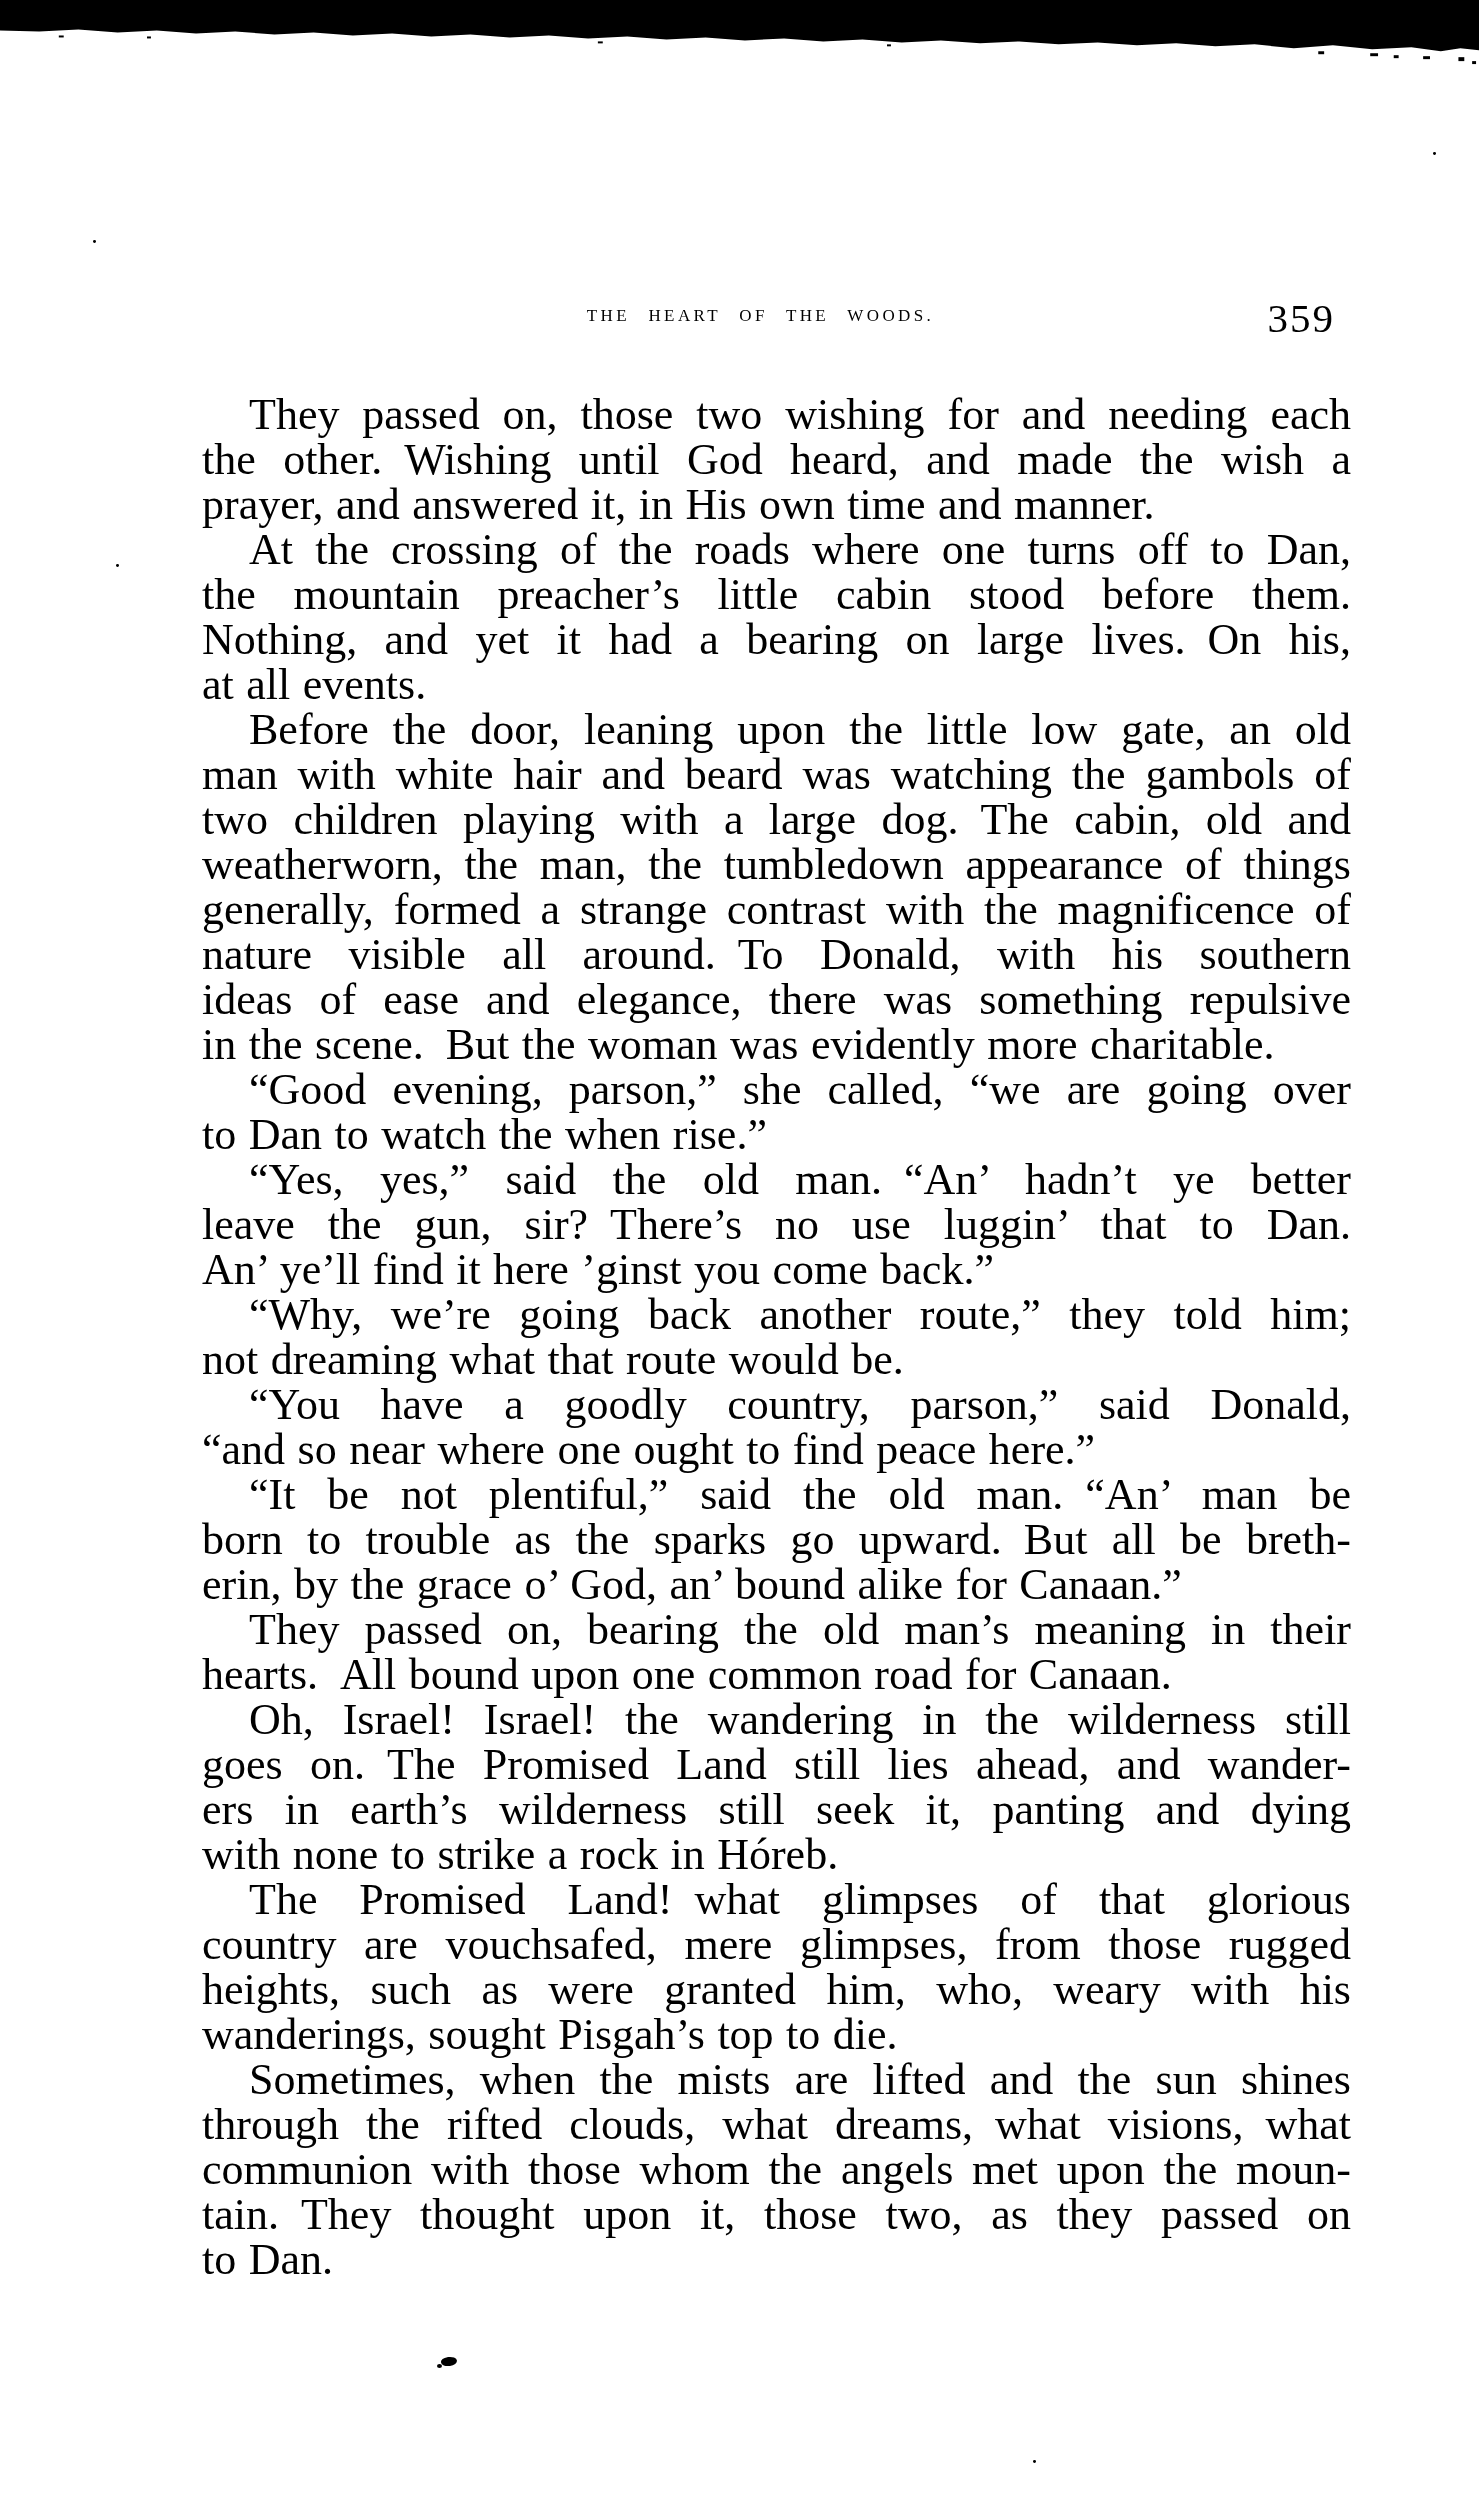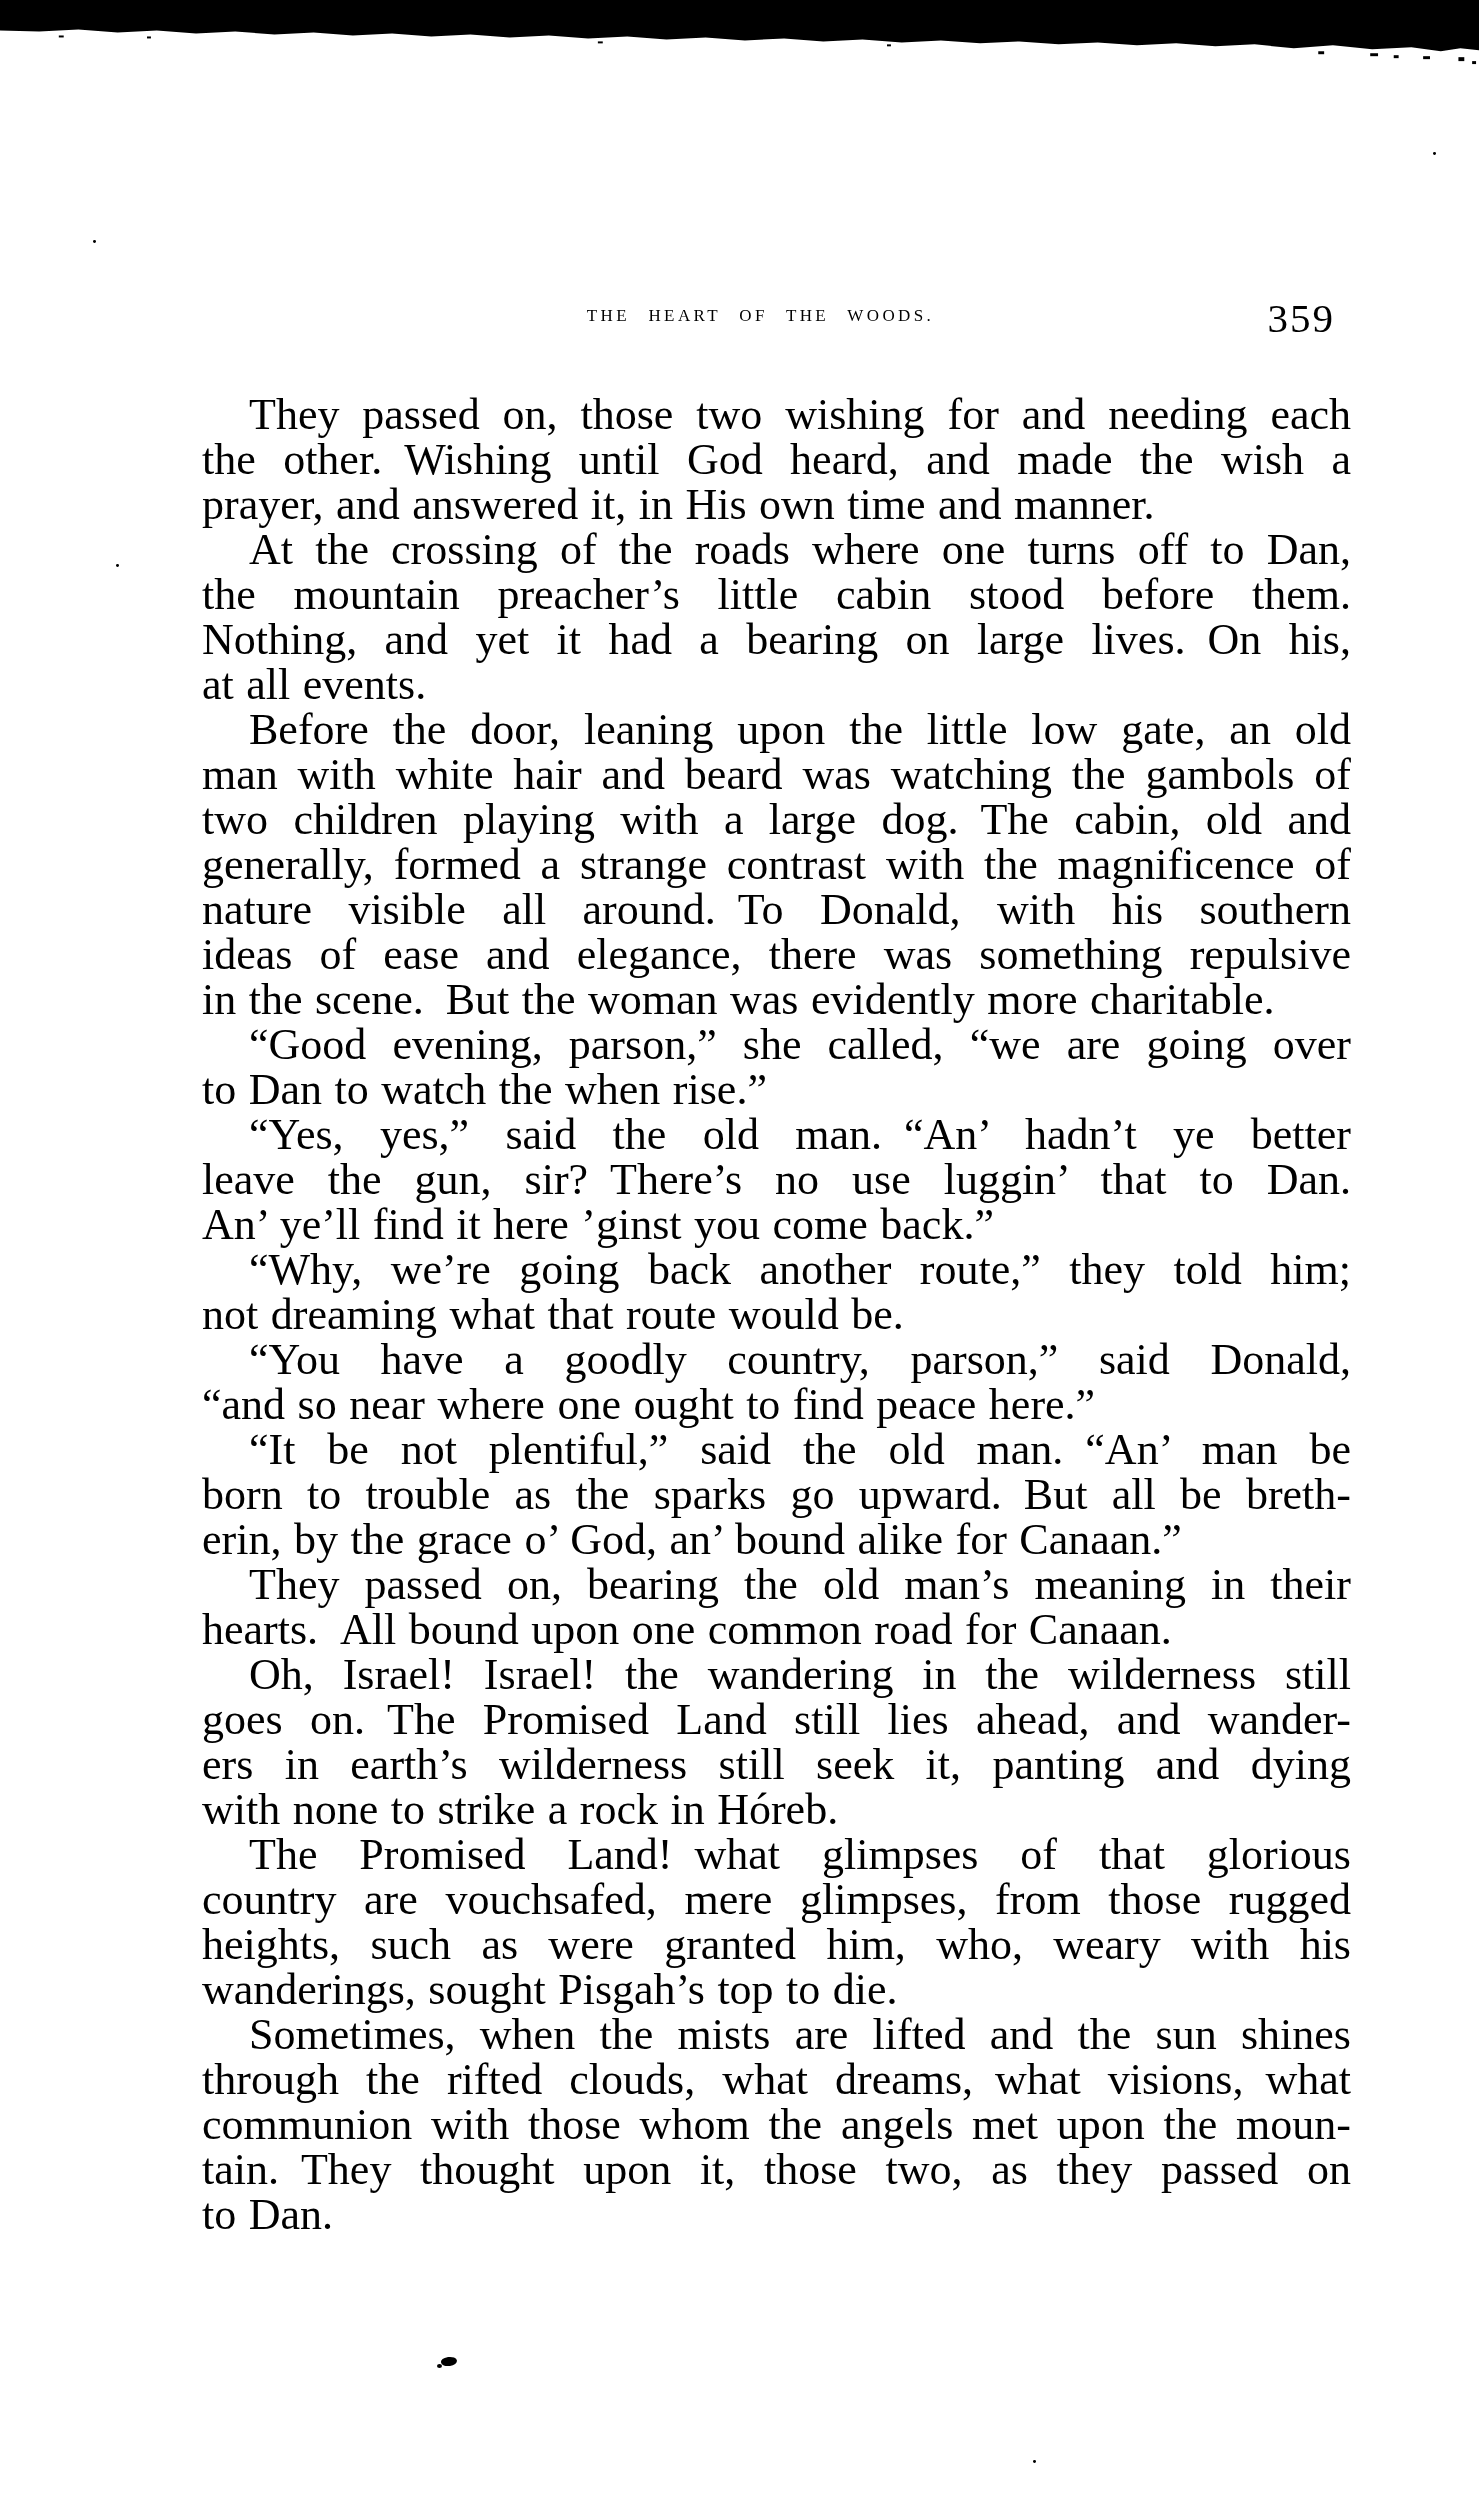--- a/index.html
+++ b/index.html
@@ -101,20 +101,21 @@
       <div class="line first">They passed on, those two wishing for and needing each</div>
       <div class="line">the other. Wishing until God heard, and made the wish a</div>
       <div class="line last">prayer, and answered it, in His own time and manner.</div>
       <div class="line first">At the crossing of the roads where one turns off to Dan,</div>
       <div class="line">the mountain preacher’s little cabin stood before them.</div>
       <div class="line">Nothing, and yet it had a bearing on large lives. On his,</div>
       <div class="line last">at all events.</div>
       <div class="line first">Before the door, leaning upon the little low gate, an old</div>
       <div class="line">man with white hair and beard was watching the gambols of</div>
       <div class="line">two children playing with a large dog. The cabin, old and</div>
+      <div class="line">weatherworn, the man, the tumbledown appearance of things</div>
       <div class="line">generally, formed a strange contrast with the magnificence of</div>
       <div class="line">nature visible all around. To Donald, with his southern</div>
       <div class="line">ideas of ease and elegance, there was something repulsive</div>
       <div class="line last">in the scene. But the woman was evidently more charitable.</div>
       <div class="line first">“Good evening, parson,” she called, “we are going over</div>
       <div class="line last">to Dan to watch the when rise.”</div>
       <div class="line first">“Yes, yes,” said the old man. “An’ hadn’t ye better</div>
       <div class="line">leave the gun, sir? There’s no use luggin’ that to Dan.</div>
       <div class="line last">An’ ye’ll find it here ’ginst you come back.”</div>
       <div class="line first">“Why, we’re going back another route,” they told him;</div>

